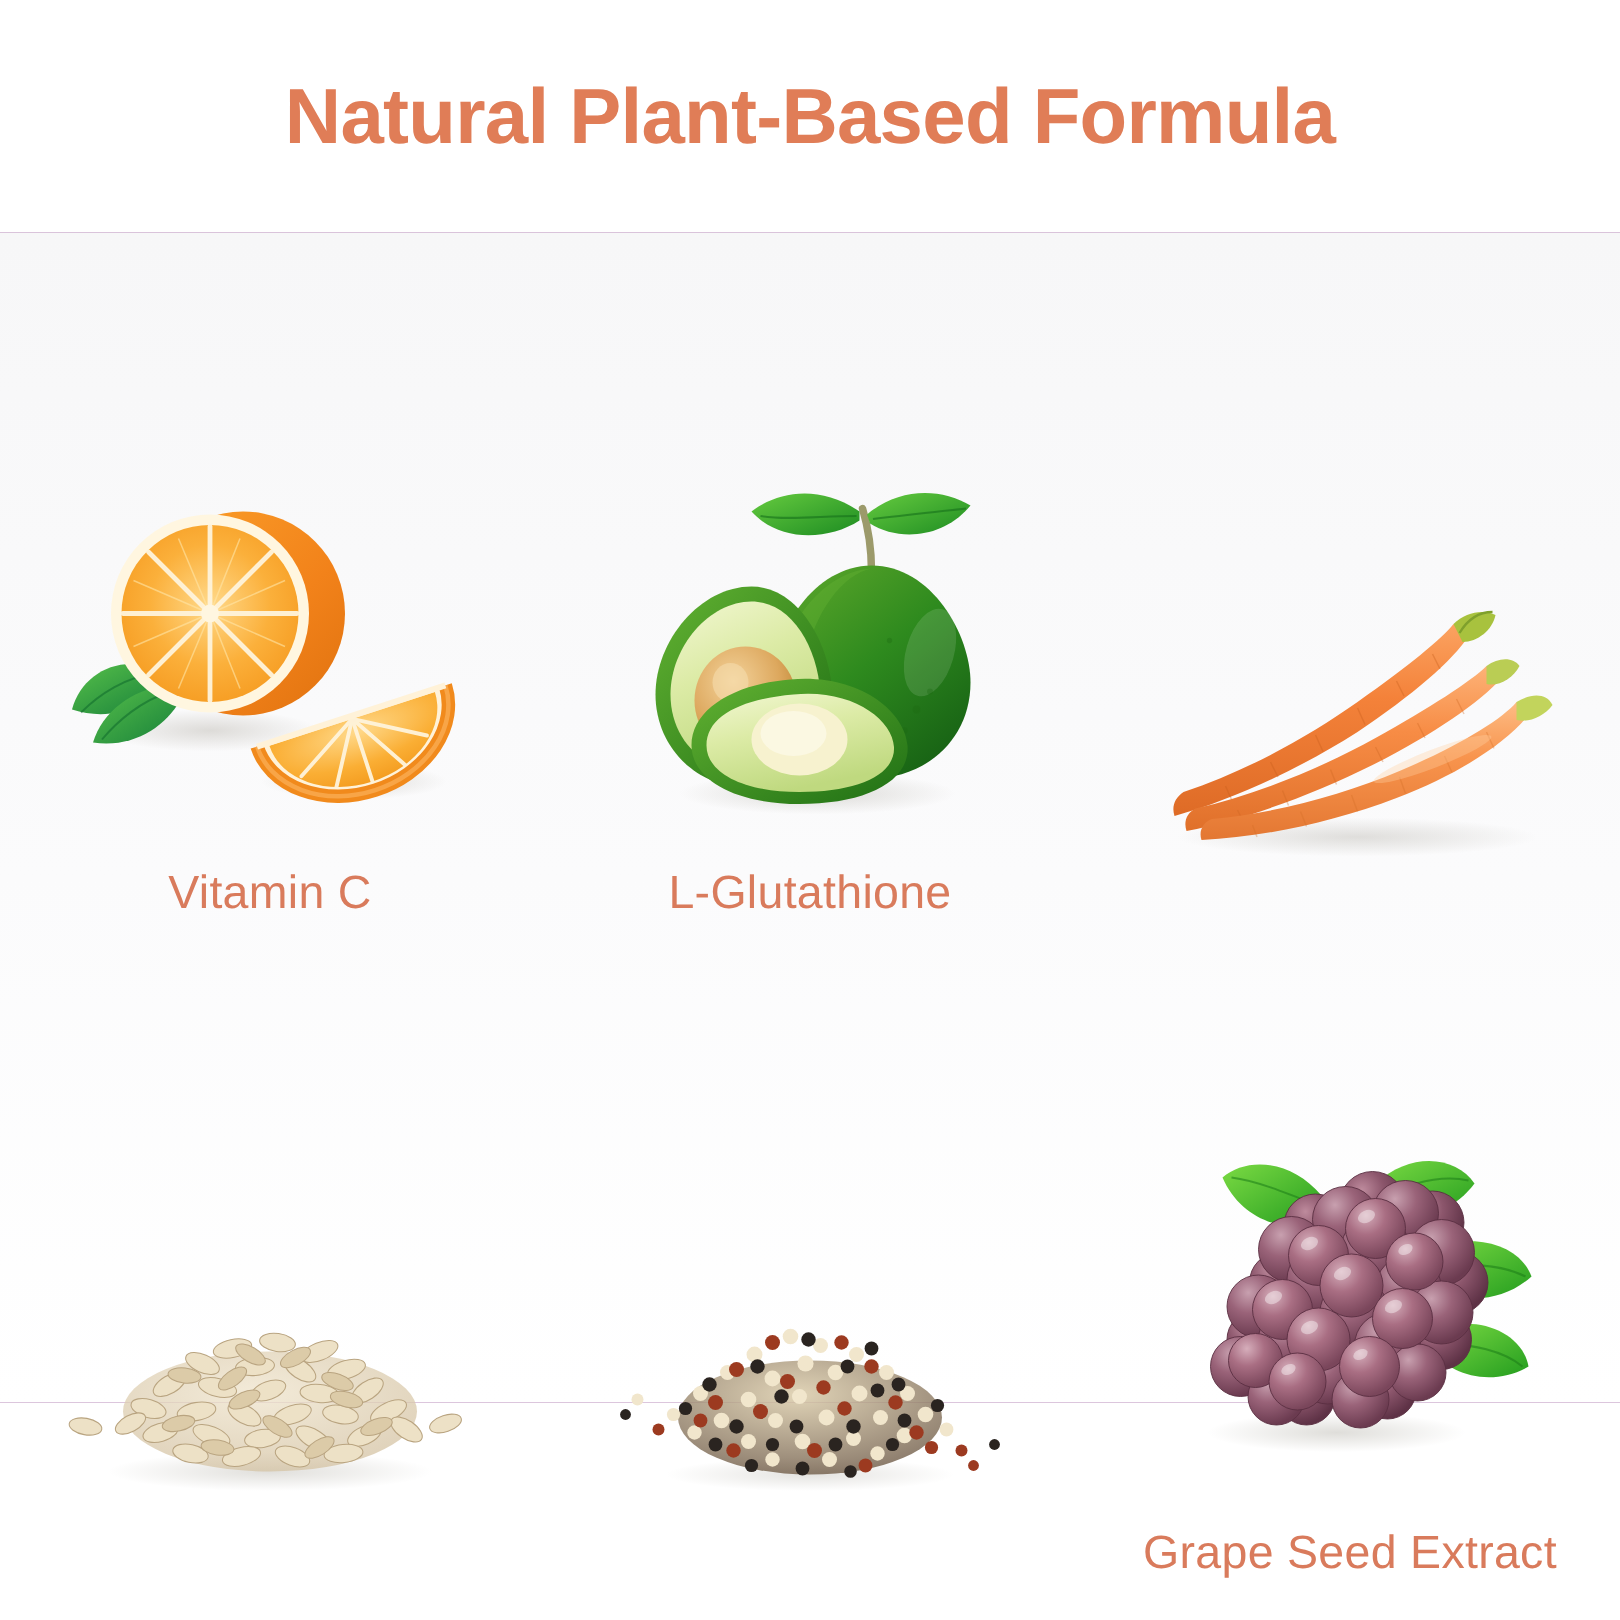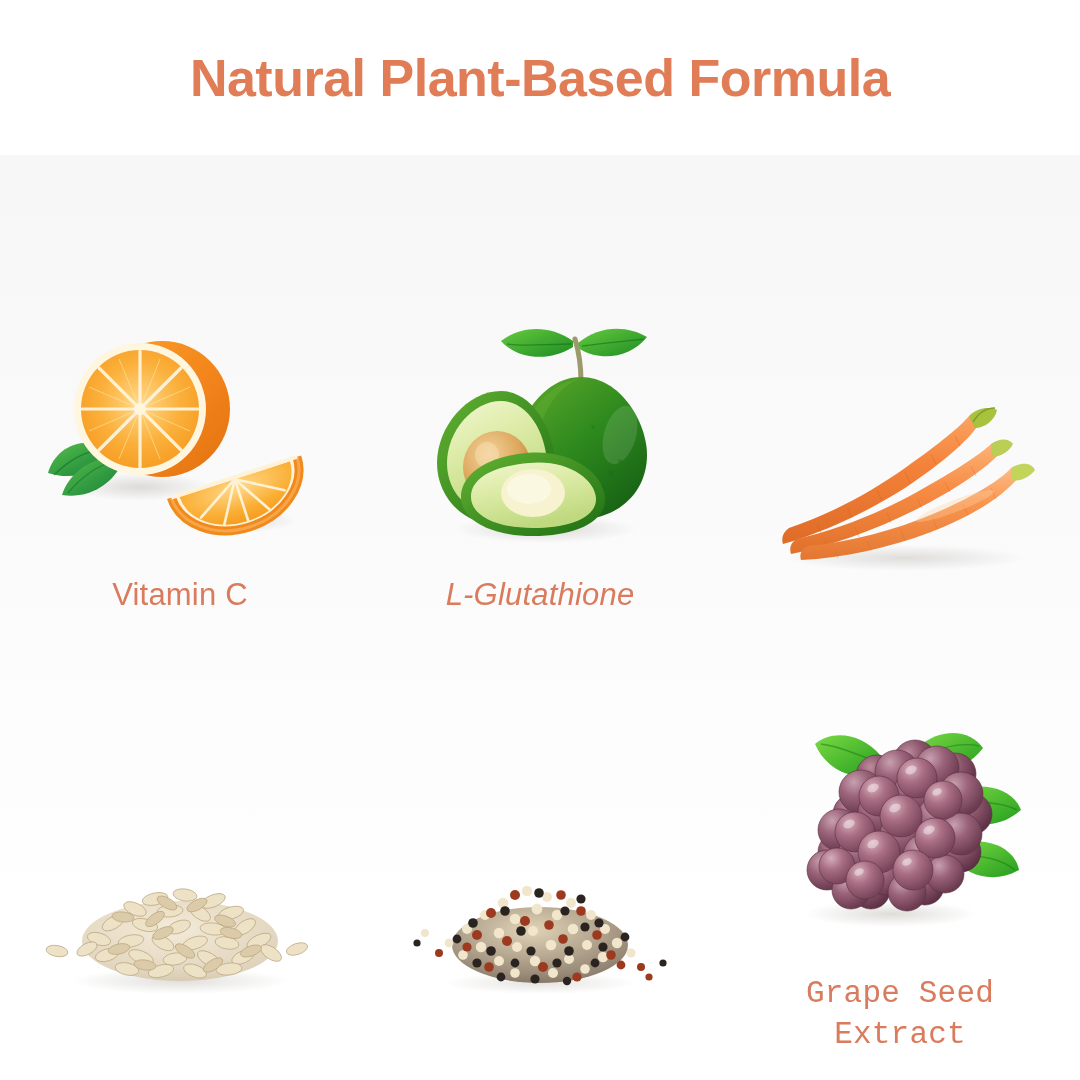--- a/index.html
+++ b/index.html
@@ -85,29 +85,29 @@
     color: #D97B5C;
     text-align: center;
     max-width: 280px;
     letter-spacing: 0.2px;
   }
   
   .cell-0 .art { margin-top: 82px; }
   .cell-1 .art { margin-top: 62px; }
   .cell-2 .art { margin-top: 78px; }
   .cell-0 .caption { margin-top: 16px; }
-  .cell-1 .caption { margin-top: 14px; font-style: italic; }
+  .cell-1 .caption { margin-top: 14px; }
   .cell-2 .caption { margin-top: 12px; }
 
   .cell-3 .art { margin-top: 78px; }
   .cell-4 .art { margin-top: 78px; }
   .cell-5 .art { margin-top: 44px; }
   .cell-3 .caption { margin-top: 44px; }
   .cell-4 .caption { margin-top: 44px; }
-  .cell-5 .caption { margin-top: 22px; font-family: Liberation Mono, monospace; }
+  .cell-5 .caption { margin-top: 22px; }
 </style>
 </head>
 <body>
 
 <div class="page">
 
   <div class="body-band"></div>
   <div class="footer-band"></div>
 
   <div class="header">

